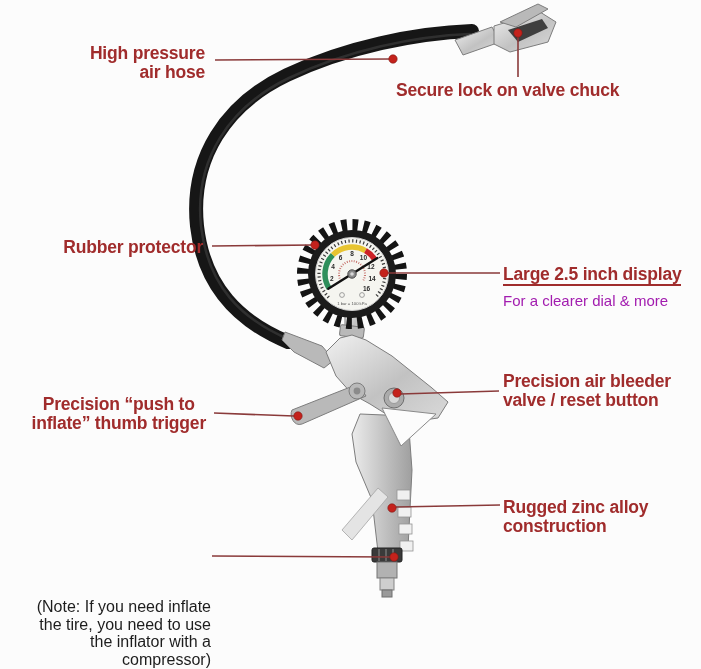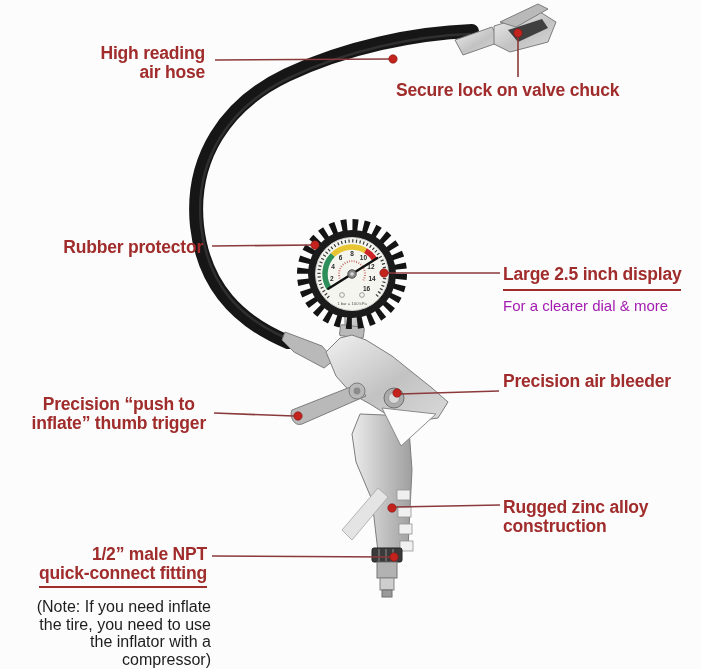--- a/index.html
+++ b/index.html
@@ -18,21 +18,21 @@
   .stage svg{position:absolute;left:0;top:0;}
   .lbl{
     position:absolute;color:var(--label-red);font-weight:bold;
     font-size:17.5px;line-height:19px;letter-spacing:-0.2px;white-space:nowrap;
   }
   .lbl.right{text-align:right;}
   .lbl .sub{
     font-weight:normal;color:#a21caf;font-size:15px;line-height:17px;
     letter-spacing:0;margin-top:6px;
   }
-  .underlined{border-bottom:2px solid var(--label-red);padding-bottom:5px;display:inline-block;}
+  .underlined{border-bottom:2px solid var(--label-red);display:inline-block;}
   .note{
     position:absolute;color:var(--note-text);font-size:16px;line-height:17.5px;
     text-align:right;white-space:nowrap;
   }
   .leader{stroke:var(--leader-line);stroke-width:1.6;fill:none;}
   .dot{fill:var(--pointer-dot);stroke:#7e1a16;stroke-width:0.6;}
   .hose{stroke:var(--hose-black);stroke-width:14;fill:none;stroke-linecap:round;}
   .hose-sheen{stroke:#3d3d3d;stroke-width:2.5;fill:none;opacity:.65;stroke-linecap:round;}
   .metal{fill:url(#gradMetal);stroke:#7d7d7d;stroke-width:1;}
   .metal-dark{fill:#b9b9b9;stroke:#7d7d7d;stroke-width:1;}
@@ -161,21 +161,21 @@
       <circle class="dot" cx="315" cy="245" r="4.2"></circle>
       <circle class="dot" cx="384" cy="273" r="4.2"></circle>
       <circle class="dot" cx="298" cy="416" r="4.2"></circle>
       <circle class="dot" cx="397" cy="393" r="4.2"></circle>
       <circle class="dot" cx="392" cy="508" r="4.2"></circle>
       <circle class="dot" cx="394" cy="557" r="4.2"></circle>
     </g>
   </svg>
 
   <div class="lbl right" style="right:496px;top:44px;">
-    <div>High reading</div>
+    <div>High pressure</div>
     <div>air hose</div>
   </div>
 
   <div class="lbl" style="left:396px;top:81px;">
     <div>Secure lock on valve chuck</div>
   </div>
 
   <div class="lbl right" style="right:498px;top:238px;">
     <div>Rubber protector</div>
   </div>
@@ -187,33 +187,28 @@
     </div>
   </div>
 
   <div class="lbl right" style="right:495px;top:395px;text-align:center;">
     <div>Precision “push to</div>
     <div>inflate” thumb trigger</div>
   </div>
 
   <div class="lbl" style="left:503px;top:372px;">
     <div>Precision air bleeder</div>
+    <div>valve / reset button</div>
   </div>
 
   <div class="lbl" style="left:503px;top:498px;">
     <div>Rugged zinc alloy</div>
     <div>construction</div>
   </div>
 
-  <div class="lbl right" style="right:494px;top:545px;">
-    <span class="underlined" style="padding-bottom:3px;">
-      <span style="display:block;">1/2” male NPT</span>
-      <span style="display:block;">quick-connect fitting</span>
-    </span>
-  </div>
 
   <div class="note" style="right:490px;top:598px;">
     <div>(Note: If you need inflate</div>
     <div>the tire, you need to use</div>
     <div>the inflator with a</div>
     <div>compressor)</div>
   </div>
 
 </div>
 

